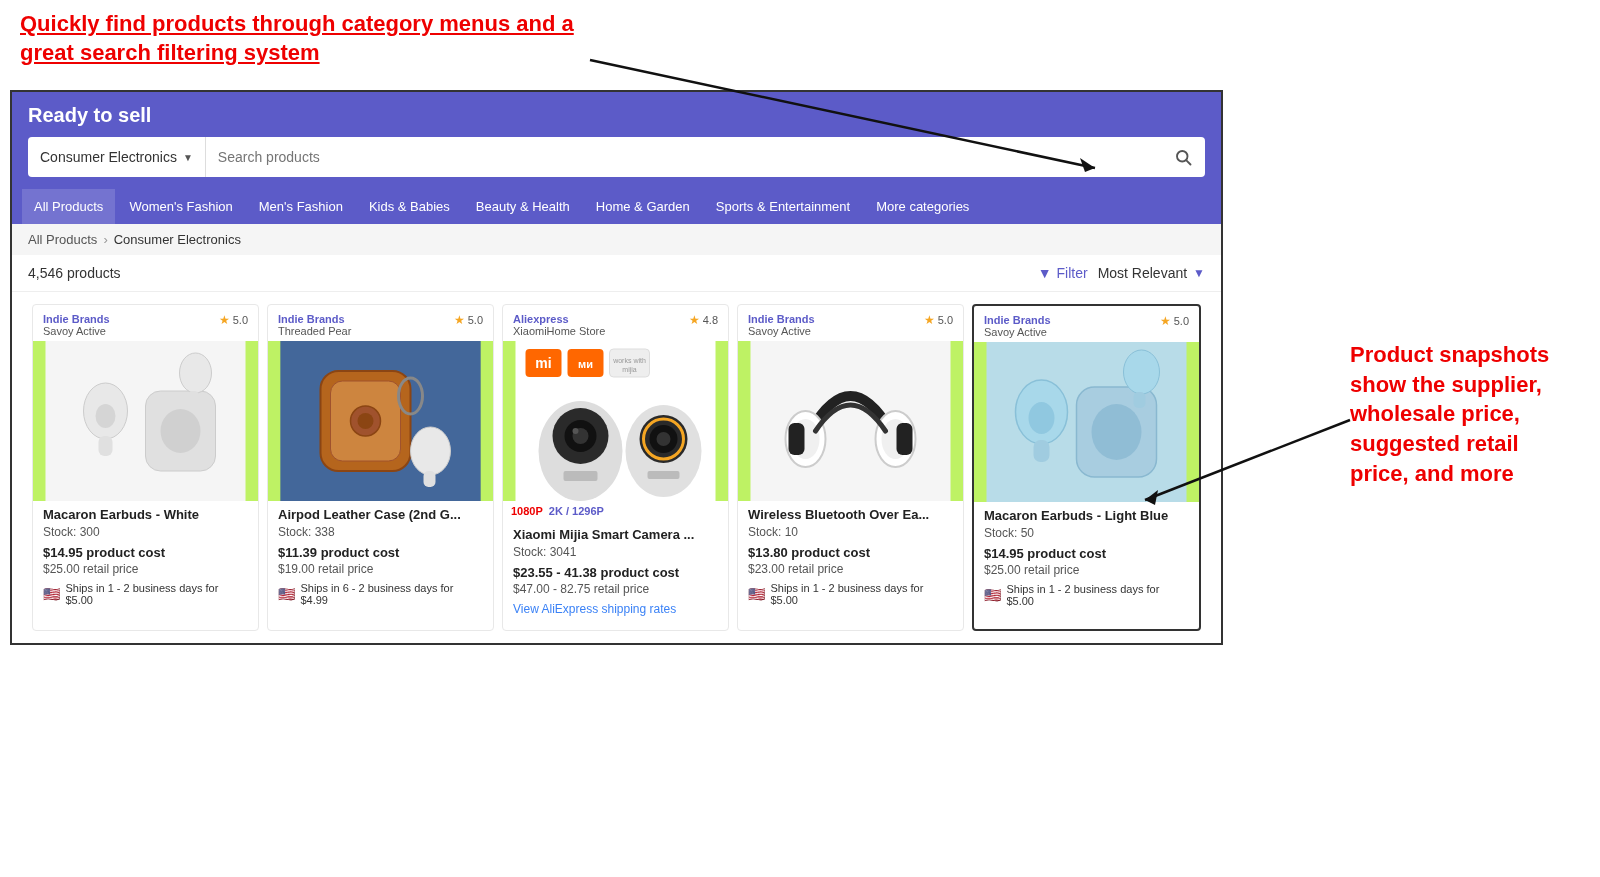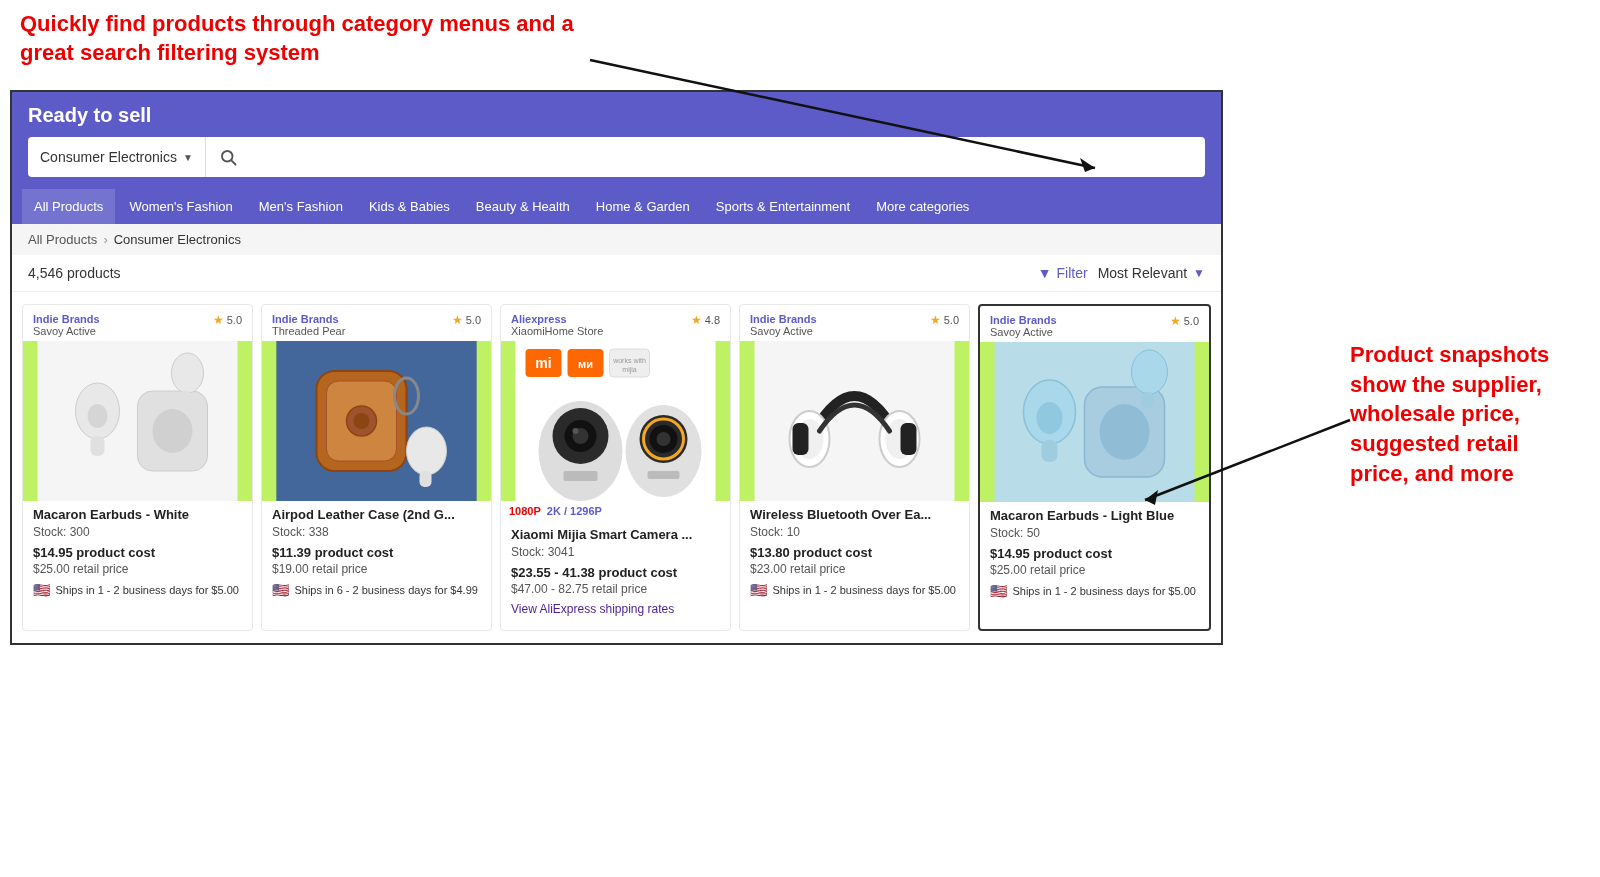--- a/index.html
+++ b/index.html
@@ -9,20 +9,21 @@
     .annotation-top {
       position: absolute;
       top: 10px;
       left: 20px;
       color: #e00;
       font-size: 22px;
       font-weight: bold;
       line-height: 1.3;
       max-width: 580px;
       z-index: 10;
+      text-decoration: underline;
     }
     .annotation-right {
       position: absolute;
       top: 340px;
       right: 30px;
       color: #e00;
       font-size: 22px;
       font-weight: bold;
       line-height: 1.35;
       max-width: 220px;
@@ -181,21 +182,21 @@
     .sort-chevron {
       color: #5c5bc8;
       font-size: 12px;
     }
 
     
     .products-grid {
       display: flex;
       gap: 0;
       background: #fff;
-      padding: 12px 6px;
+      padding: 12px 16px;
     }
     .product-card {
       flex: 1;
       border: 1px solid #e8e8e8;
       border-radius: 4px;
       margin: 0 4px;
       overflow: hidden;
       background: #fff;
     }
     .product-card.highlighted {
@@ -288,21 +289,21 @@
       display: flex;
       align-items: center;
       gap: 5px;
       font-size: 11px;
       color: #333;
     }
     .flag-icon {
       font-size: 14px;
     }
     .aliexpress-shipping {
-      color: #4c1d95;
+      color: #3b82f6;
       font-size: 12px;
       font-weight: 500;
       cursor: pointer;
       margin-bottom: 4px;
     }
   </style>
 </head>
 <body>
 
 <div class="annotation-top">Quickly find products through category menus and a great search filtering system</div>
@@ -320,20 +321,21 @@
 
 <div class="app-container">
 
   <div class="app-header">
     <div class="app-header-title">Ready to sell</div>
     <div class="search-bar">
       <div class="category-select">
         <span>Consumer Electronics</span>
         <span class="category-select-chevron">▼</span>
       </div>
+      <input class="search-input-field" type="text" placeholder="Search products" style="">
       <div class="search-icon-btn">
         <svg width="18" height="18" viewBox="0 0 24 24" fill="none" stroke="#555" stroke-width="2.5" stroke-linecap="round" stroke-linejoin="round">
             <circle cx="11" cy="11" r="7"></circle>
             <line x1="16.5" y1="16.5" x2="22" y2="22"></line>
           </svg>
       </div>
     </div>
   </div>
 
   <div class="nav-bar">

